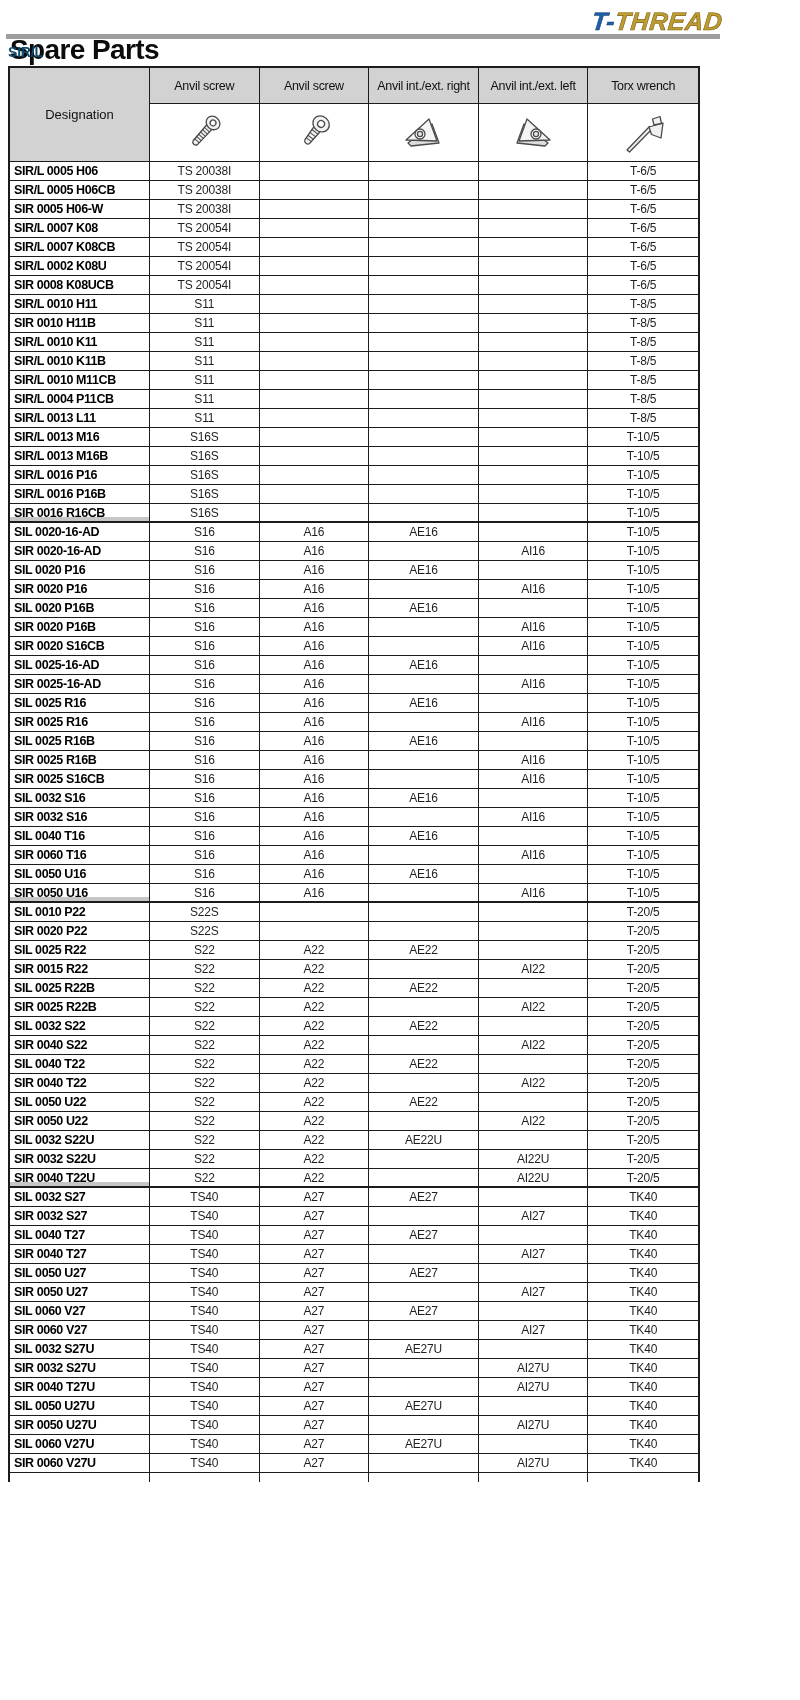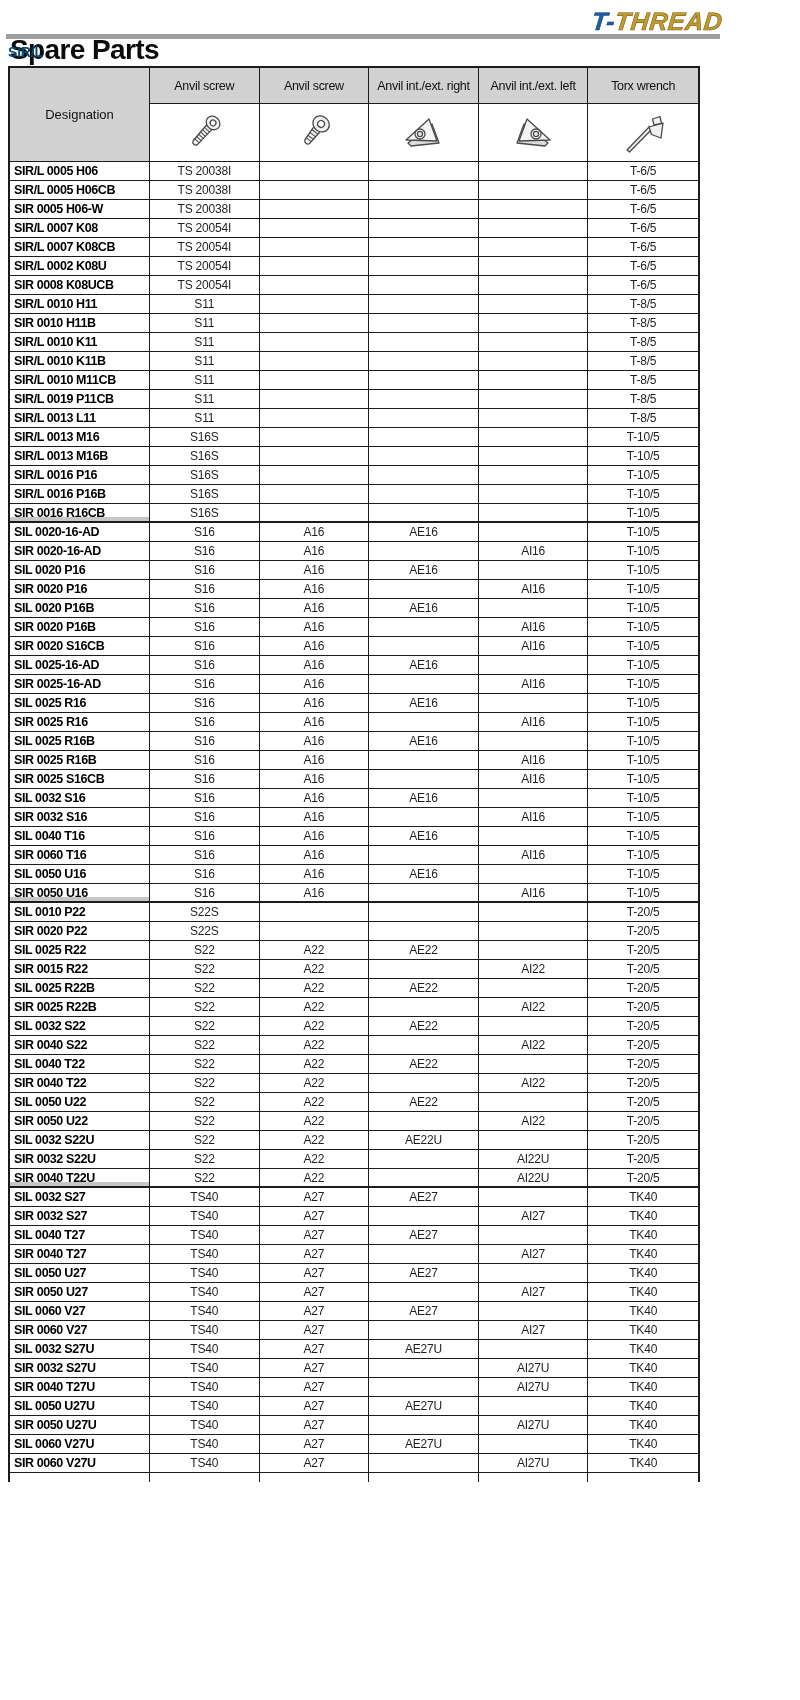--- a/index.html
+++ b/index.html
@@ -256,21 +256,21 @@
       </div>
       <div class="trow">
         <div class="cell c-designation">SIR/L 0010 M11CB</div>
         <div class="cell c-data">S11</div>
         <div class="cell c-data"></div>
         <div class="cell c-data"></div>
         <div class="cell c-data"></div>
         <div class="cell c-data">T-8/5</div>
       </div>
       <div class="trow">
-        <div class="cell c-designation">SIR/L 0019 P11CB</div>
+        <div class="cell c-designation">SIR/L 0004 P11CB</div>
         <div class="cell c-data">S11</div>
         <div class="cell c-data"></div>
         <div class="cell c-data"></div>
         <div class="cell c-data"></div>
         <div class="cell c-data">T-8/5</div>
       </div>
       <div class="trow">
         <div class="cell c-designation">SIR/L 0013 L11</div>
         <div class="cell c-data">S11</div>
         <div class="cell c-data"></div>

